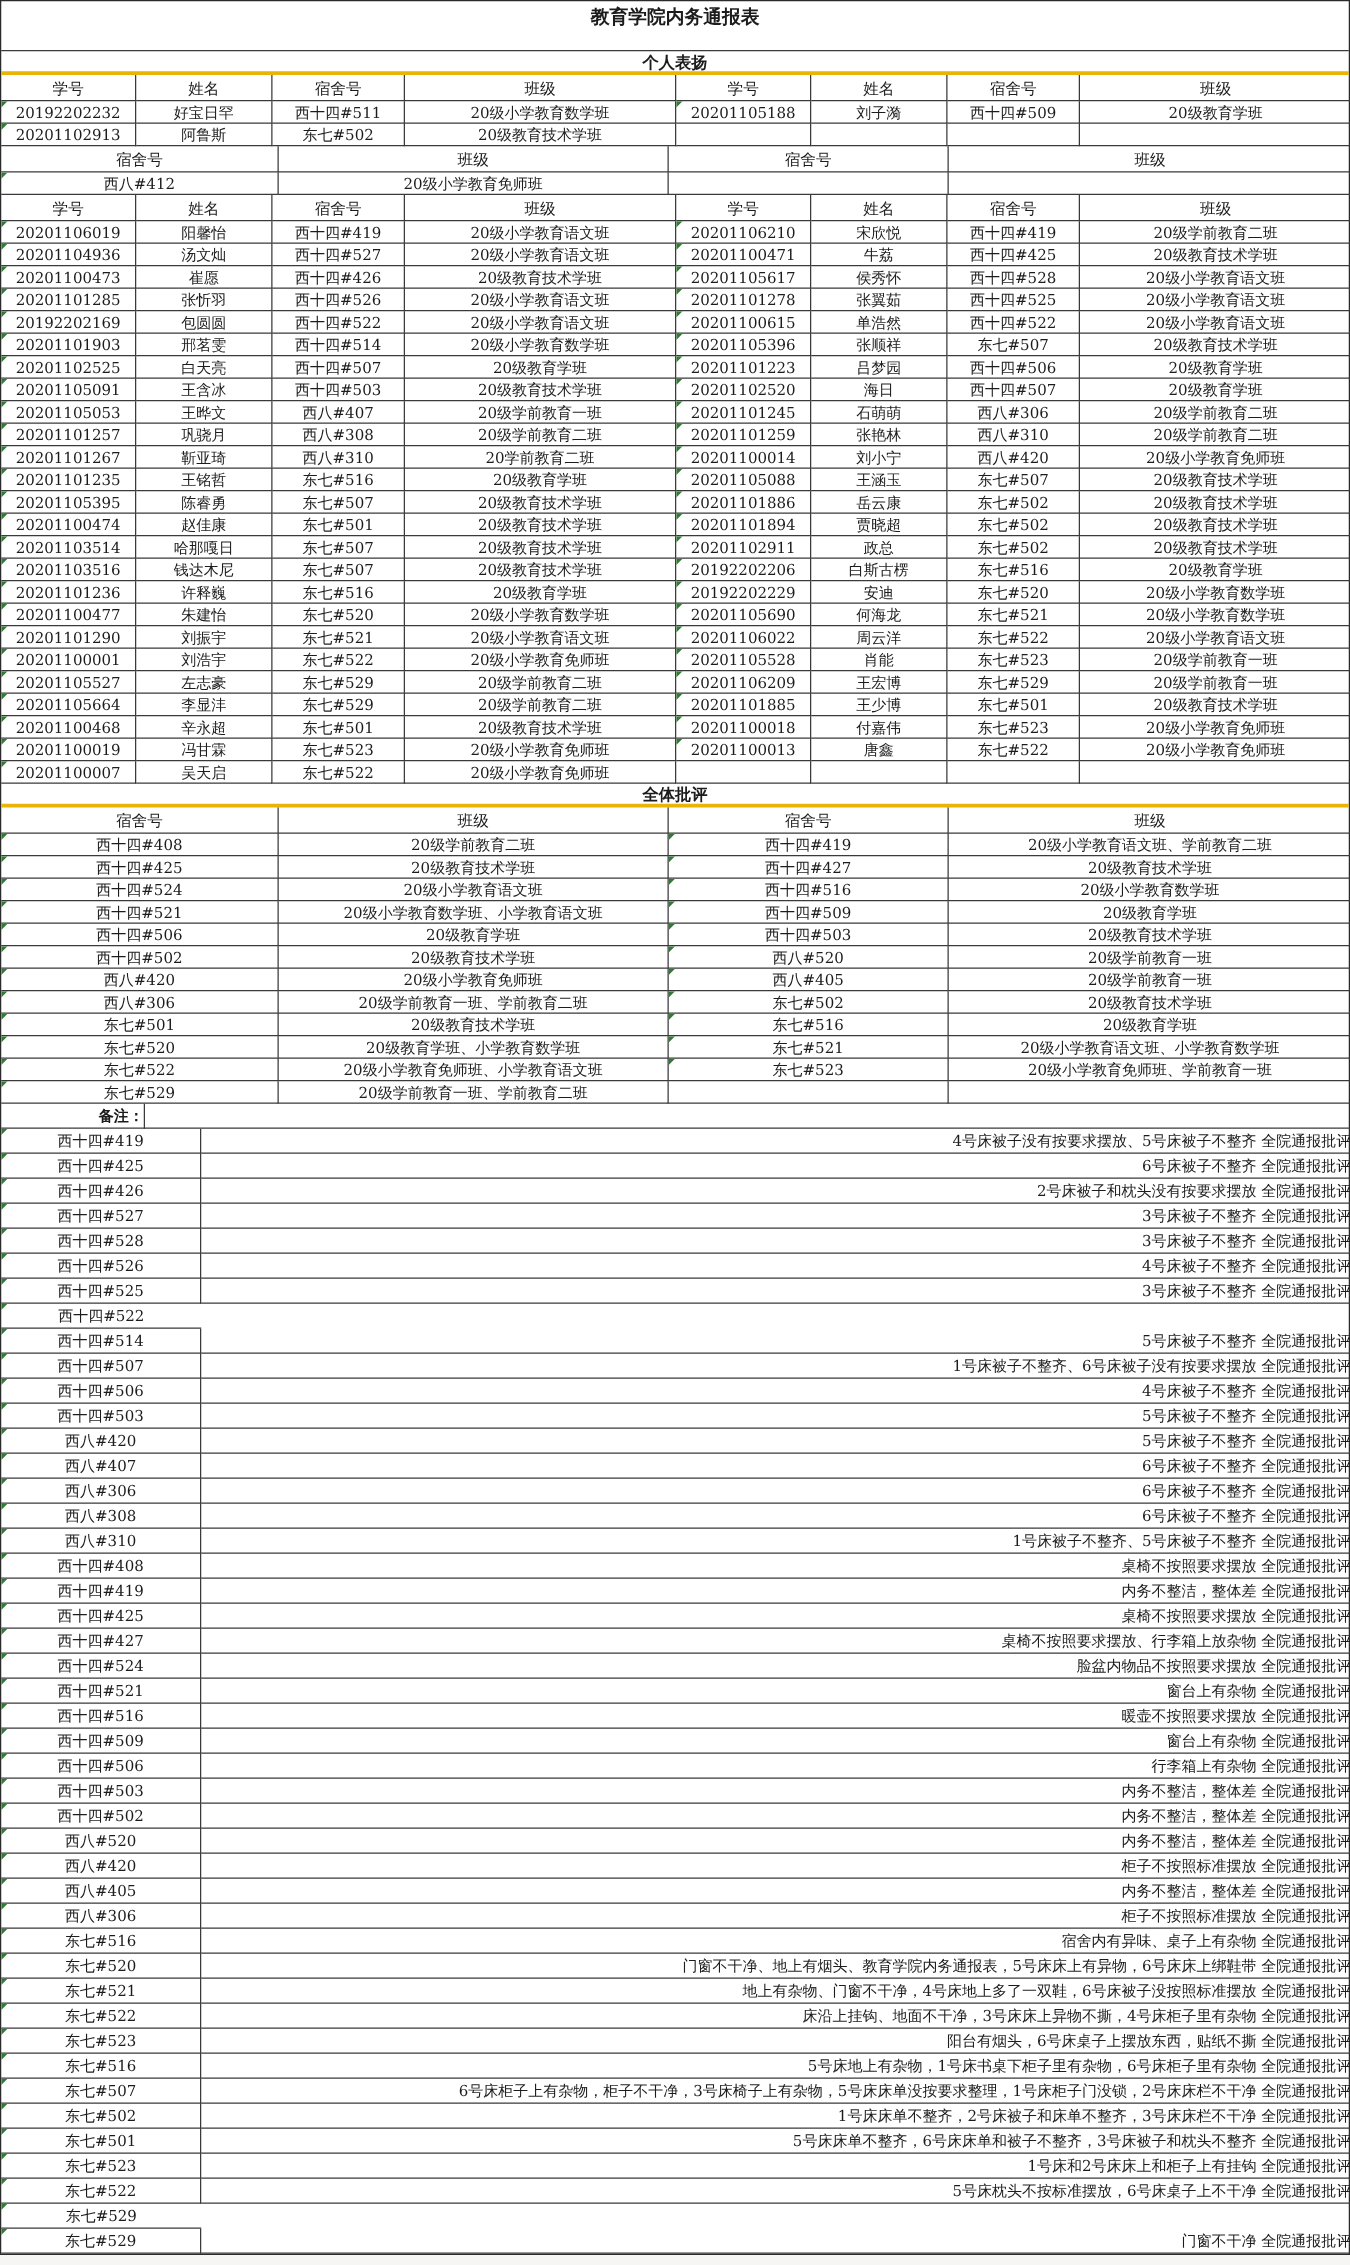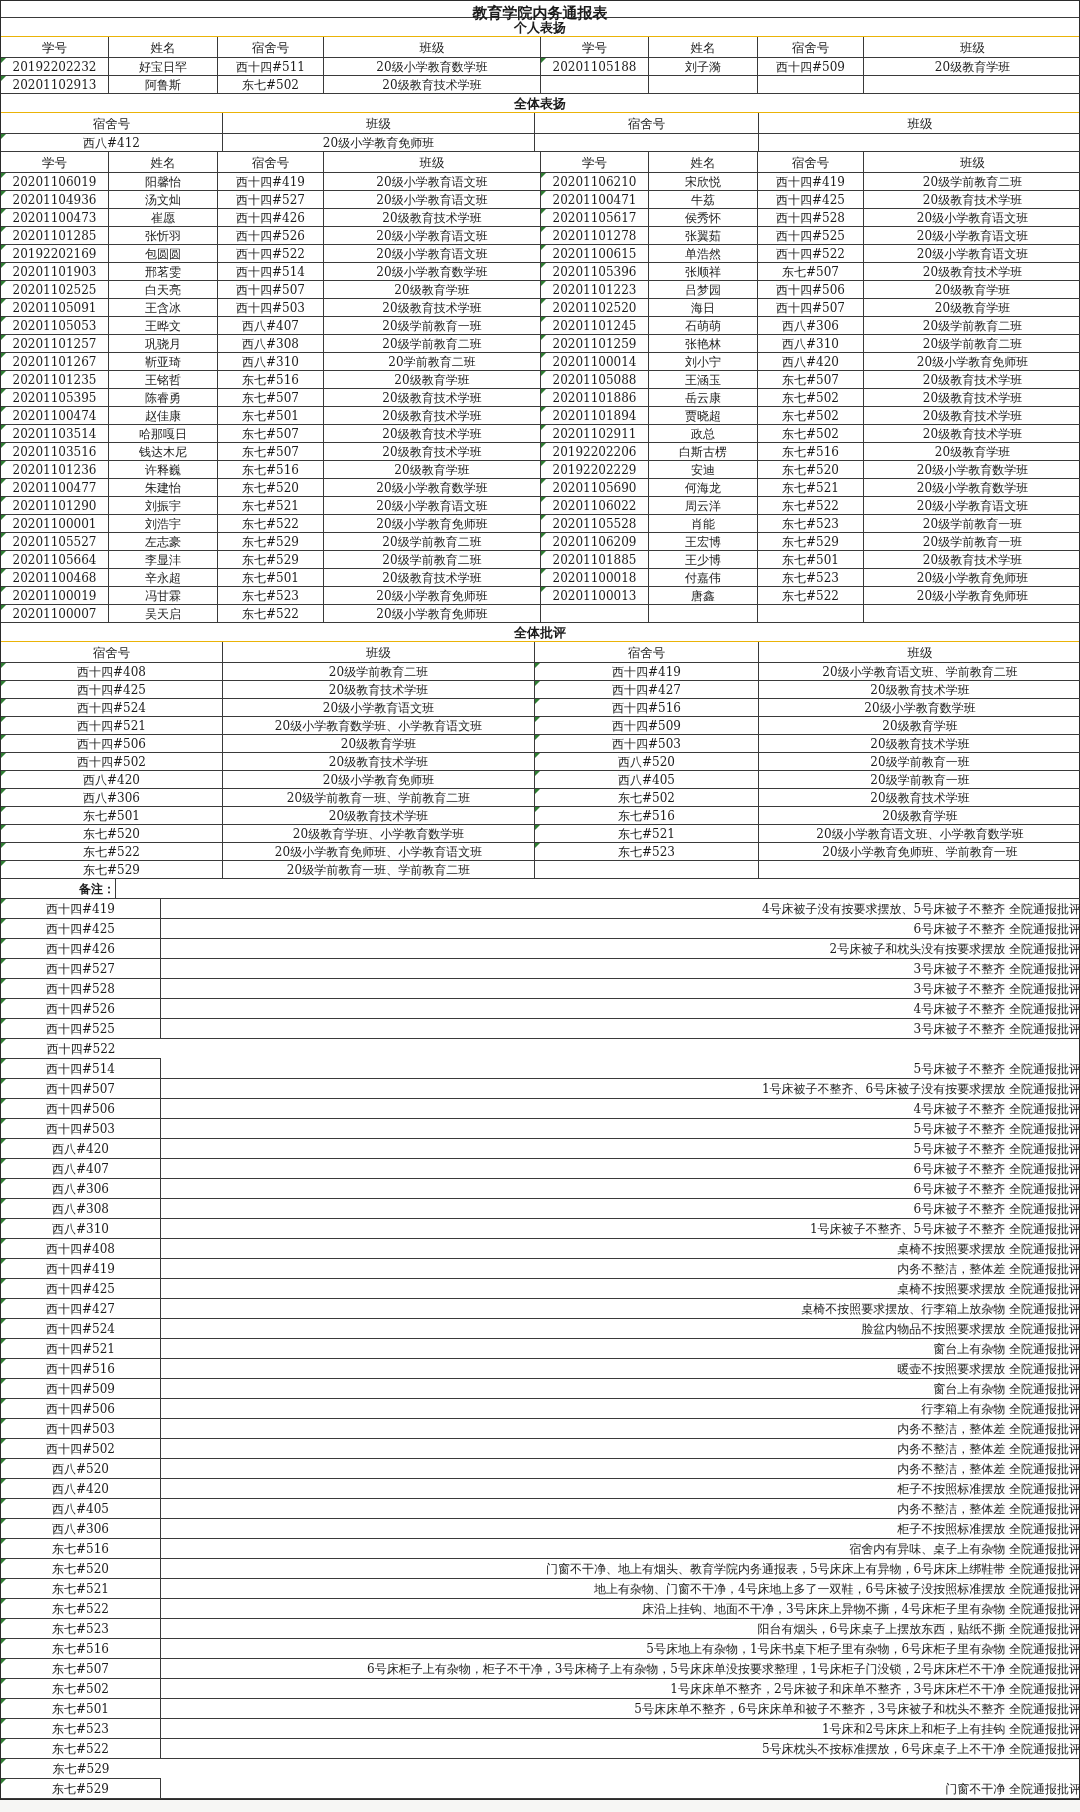--- a/index.html
+++ b/index.html
@@ -7,24 +7,24 @@
   body { font-family:"DejaVu Serif","Liberation Serif",serif; color:#1c1c1c; }
   .sheet { width:1080px; background:#fff; border:1px solid #2b2b2b; }
   .grid { display:grid; }
   .cols8 { grid-template-columns:108px 109px 106px 217px 108px 109px 106px 217px; }
   .cols4 { grid-template-columns:222px 312px 224px 322px; }
   .cols-remark { grid-template-columns:160px 920px; }
   .cols-remark-head { grid-template-columns:115px 965px; }
   .cell { border-right:1px solid #3a3a3a; border-bottom:1px solid #3a3a3a;
           text-align:center; overflow:hidden; white-space:nowrap; }
   .grid .cell:last-child { border-right:none; }
-  .title-row { height:17px; line-height:24px; font-weight:bold; font-size:15px;
+  .title-row { height:40px; line-height:24px; font-weight:bold; font-size:15px;
                text-align:center; border-bottom:1px solid #3a3a3a; }
   .section-row { height:19px; line-height:19px; font-weight:bold; font-size:13px;
-                 text-align:center; border-bottom:1px solid #eab308; }
+                 text-align:center; border-bottom:3px solid #eab308; }
   .hd .cell { height:21px; line-height:21px; font-size:12.5px; }
   .data .cell { height:18px; line-height:18px; font-size:12px; }
   .remarks .cell { height:20px; line-height:20px; font-size:12px; }
   .note { text-align:right; padding-left:5px; }
   .label-bold { font-weight:bold; text-align:right; padding-left:6px; }
   .flag { position:relative; }
   .flag:not(:empty)::before { content:""; position:absolute; left:0; top:0;
     border-top:5px solid #2e7d32; border-right:5px solid transparent; }
 </style>
 </head>
@@ -64,21 +64,20 @@
         <div class="cell">阿鲁斯</div>
         <div class="cell">东七#502</div>
         <div class="cell">20级教育技术学班</div>
         <div class="cell flag"></div>
         <div class="cell"></div>
         <div class="cell"></div>
         <div class="cell"></div>
       </div>
     </div>
 
-  <div class="section-row">全体表扬</div>
   <div class="grid cols4 hd">
 
   <div class="cell">宿舍号</div>
       <div class="cell">班级</div>
       <div class="cell">宿舍号</div>
       <div class="cell">班级</div>
     </div>
   <div class="data">
 
       <div class="grid cols4">

